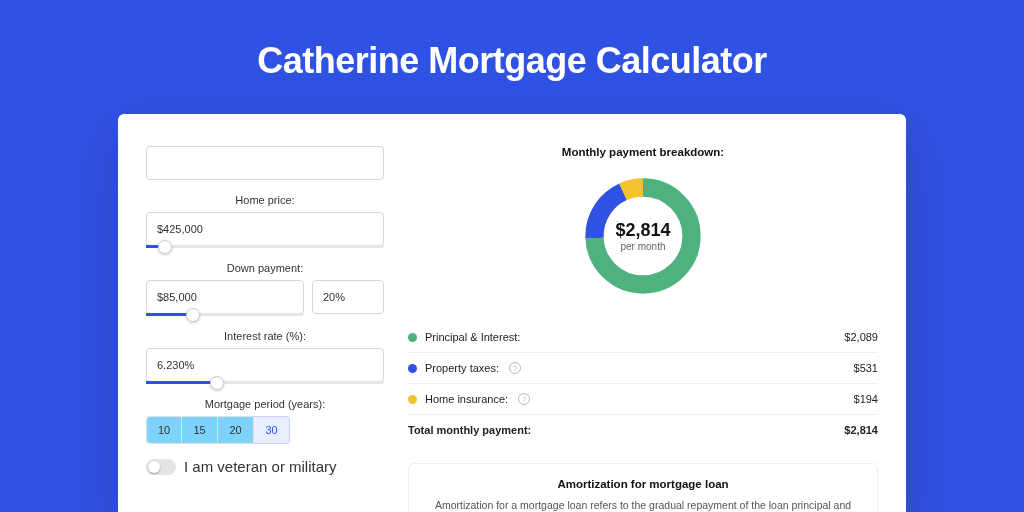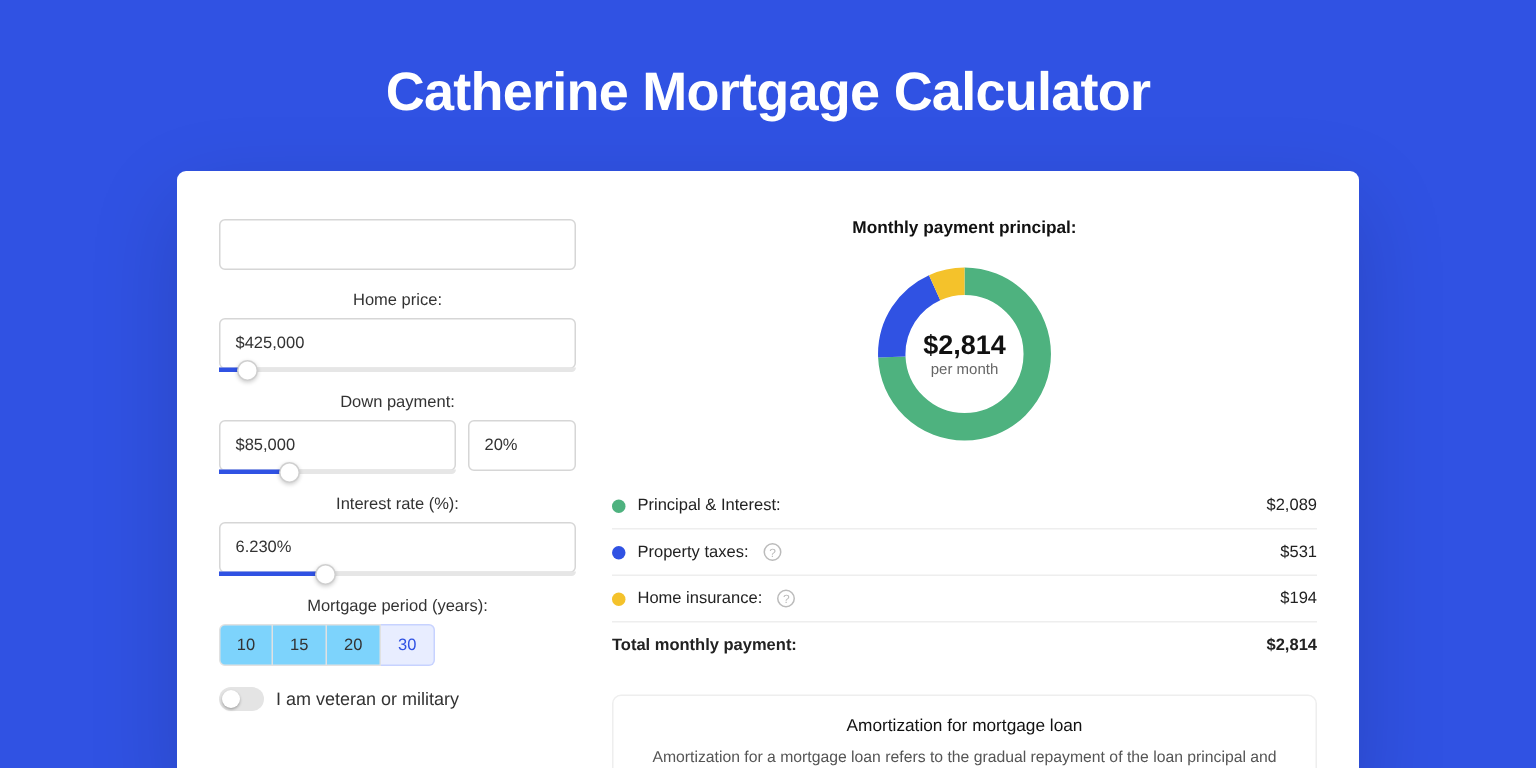--- a/index.html
+++ b/index.html
@@ -20,39 +20,39 @@
   .row2 .col2{width:72px}
   .periods{display:flex;gap:0}
   .periods .p{flex:none;width:36px;height:28px;border:1px solid #e1e1e1;background:#7dd3fc;font-size:11px;color:#333;display:flex;align-items:center;justify-content:center;cursor:pointer}
   .periods .p+.p{border-left:none}
   .periods .p.active{background:#e8edff;color:#3052e3;border-color:#c7d2ff}
   .periods .p:first-child{border-radius:4px 0 0 4px}
   .periods .p:last-child{border-radius:0 4px 4px 0}
   .vetrow{display:flex;align-items:center;gap:8px;margin-top:10px}
   .toggle{width:30px;height:16px;background:#e4e4e4;border-radius:999px;position:relative;cursor:pointer}
   .toggle-knob{position:absolute;left:2px;top:2px;width:12px;height:12px;background:#fff;border-radius:50%;box-shadow:0 1px 2px rgba(0,0,0,.3)}
-  .vettxt{font-size:12px;color:#333}
+  .vettxt{font-size:15px;color:#333}
   .sect-title{font-size:11.5px;font-weight:700;color:#111;margin-bottom:14px}
   .donut-wrap{display:flex;justify-content:center;margin:6px 0 22px}
   .donut{position:relative;width:128px;height:128px}
   .donut svg{width:128px;height:128px;transform:rotate(-90deg)}
   .donut-center{position:absolute;inset:0;display:flex;flex-direction:column;align-items:center;justify-content:center}
   .donut-val{font-size:18px;font-weight:700;color:#111}
   .donut-sub{font-size:10px;color:#666}
   .legend{margin-top:6px}
   .lrow{display:flex;align-items:center;justify-content:space-between;padding:9px 0;border-bottom:1px solid #eee}
   .lrow.total{border-bottom:none}
   .lrow .lleft{display:flex;align-items:center;gap:8px}
   .dot{width:9px;height:9px;border-radius:50%}
   .ltxt{font-size:11px;color:#222}
   .lval{font-size:11px;color:#222}
   .total .ltxt,.total .lval{font-weight:700}
   .info-ico{width:12px;height:12px;border:1px solid #bbb;border-radius:50%;display:inline-flex;align-items:center;justify-content:center;font-size:8px;color:#bbb;margin-left:2px}
   .amort-card{margin-top:18px;border:1px solid #eee;border-radius:6px;padding:14px 14px 0}
-  .amort-title{font-size:11.5px;font-weight:400;color:#111;margin-bottom:8px}
+  .amort-title{font-size:11.5px;font-weight:700;color:#111;margin-bottom:8px}
   .amort-body{font-size:10.5px;color:#555;line-height:1.5}
 </style>
 </head>
 <body>
 
 <div class="hero">
   <h1>Catherine Mortgage Calculator</h1>
 
   <div class="card">
 
@@ -108,21 +108,21 @@
 
       <div class="vetrow">
         <div class="toggle">
           <div class="toggle-knob"></div>
         </div>
         <div class="vettxt">I am veteran or military</div>
       </div>
     </div>
 
     <div class="right">
-      <div class="sect-title">Monthly payment principal:</div>
+      <div class="sect-title">Monthly payment breakdown:</div>
 
       <div class="donut-wrap">
         <div class="donut">
           <svg viewBox="0 0 42 42">
             <circle cx="21" cy="21" r="15.915" fill="none" stroke="#4eb27f" stroke-width="6" stroke-dasharray="74.2 25.8" stroke-dashoffset="0"></circle>
             <circle cx="21" cy="21" r="15.915" fill="none" stroke="#3052e3" stroke-width="6" stroke-dasharray="18.9 81.1" stroke-dashoffset="-74.2"></circle>
             <circle cx="21" cy="21" r="15.915" fill="none" stroke="#f4c22b" stroke-width="6" stroke-dasharray="6.9 93.1" stroke-dashoffset="-93.1"></circle>
           </svg>
           <div class="donut-center">
             <div class="donut-val">$2,814</div>

